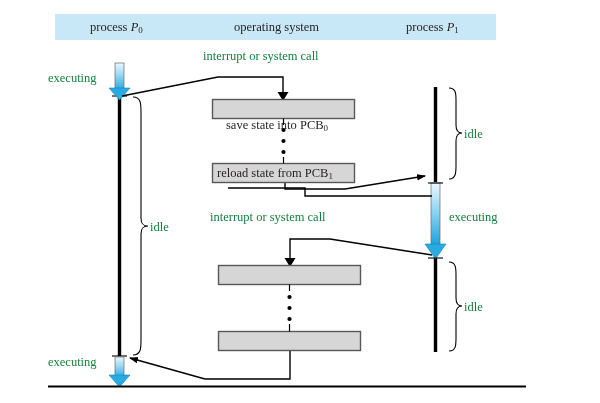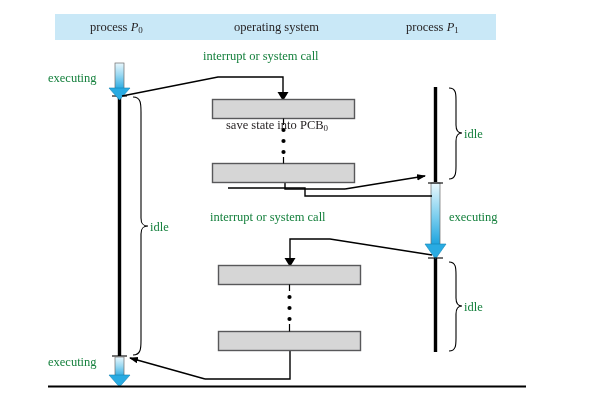--- a/index.html
+++ b/index.html
@@ -193,16 +193,19 @@
   <div class="lbl" style="left:150px;top:221px;">idle</div>
 
   <div class="lbl" style="left:464px;top:128px;">idle</div>
 
   <div class="lbl" style="left:464px;top:301px;">idle</div>
 
   <div class="boxtext" style="left:226px;top:103px;margin-top:16px;">
     <span>save state into PCB</span><sub>0</sub>
   </div>
 
+  <div class="boxtext" style="left:217px;top:167px;">
+    <span>reload state from PCB</span><sub>1</sub>
+  </div>
 
 
 
 </div>
 
 </body></html>

